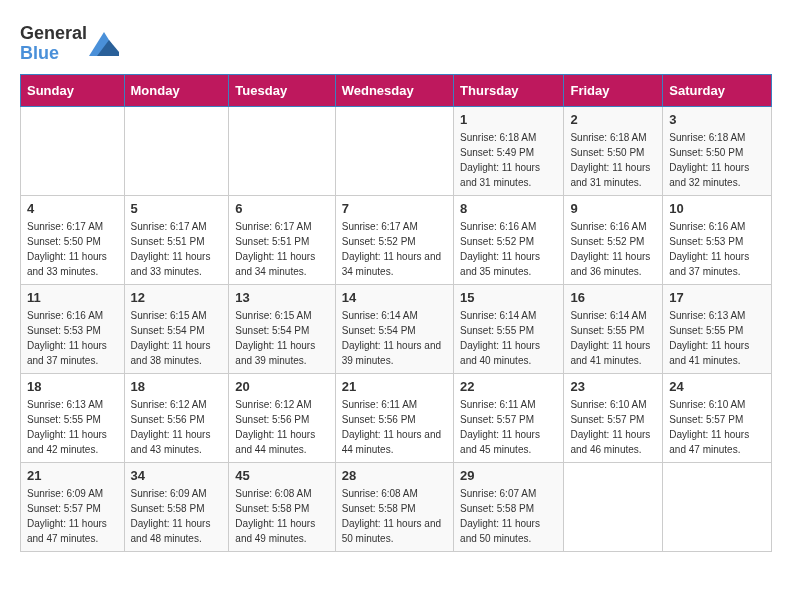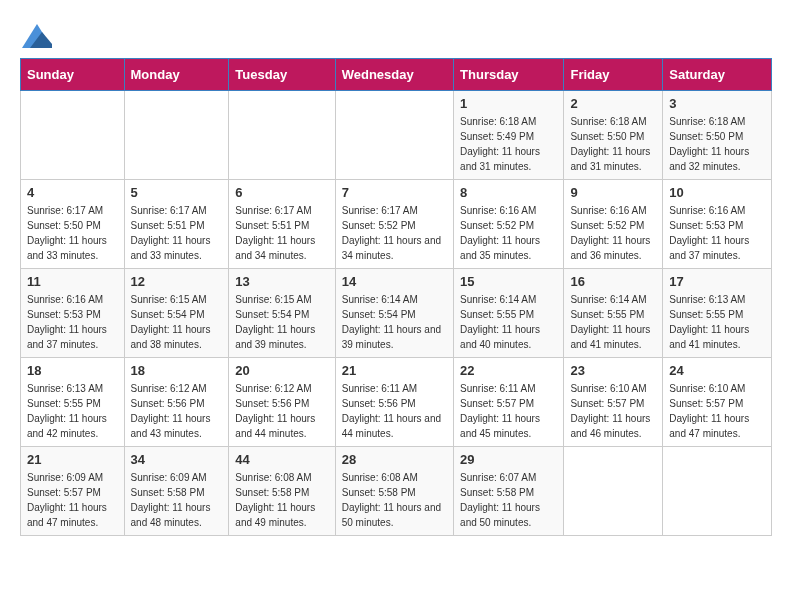--- a/index.html
+++ b/index.html
@@ -91,20 +91,25 @@
     }
     .empty-cell {
       background: #fff !important;
     }
   </style>
 </head>
 <body>
 
 <div class="header-section">
   <div class="logo">
+    <div>
+      <div class="logo-text">
+        General<br><span>Blue</span>
+      </div>
+    </div>
     <svg class="logo-icon" viewBox="0 0 30 24" xmlns="http://www.w3.org/2000/svg">
       <polygon points="0,24 15,0 30,24" fill="#4a90d9"></polygon>
       <polygon points="8,24 20,8 30,20 30,24" fill="#2a6099"></polygon>
     </svg>
   </div>
   <div class="title-section">
     <div class="main-title"></div>
     <div class="subtitle"></div>
   </div>
 </div>
@@ -233,21 +238,21 @@
       <tr>
         <td>
           <span class="day-num">21</span>
           <div class="day-info">Sunrise: 6:09 AM<br>Sunset: 5:57 PM<br>Daylight: 11 hours and 47 minutes.</div>
         </td>
         <td>
           <span class="day-num">34</span>
           <div class="day-info">Sunrise: 6:09 AM<br>Sunset: 5:58 PM<br>Daylight: 11 hours and 48 minutes.</div>
         </td>
         <td>
-          <span class="day-num">44</span>
+          <span class="day-num">45</span>
           <div class="day-info">Sunrise: 6:08 AM<br>Sunset: 5:58 PM<br>Daylight: 11 hours and 49 minutes.</div>
         </td>
         <td>
           <span class="day-num">28</span>
           <div class="day-info">Sunrise: 6:08 AM<br>Sunset: 5:58 PM<br>Daylight: 11 hours and 50 minutes.</div>
         </td>
         <td>
           <span class="day-num">29</span>
           <div class="day-info">Sunrise: 6:07 AM<br>Sunset: 5:58 PM<br>Daylight: 11 hours and 50 minutes.</div>
         </td>

